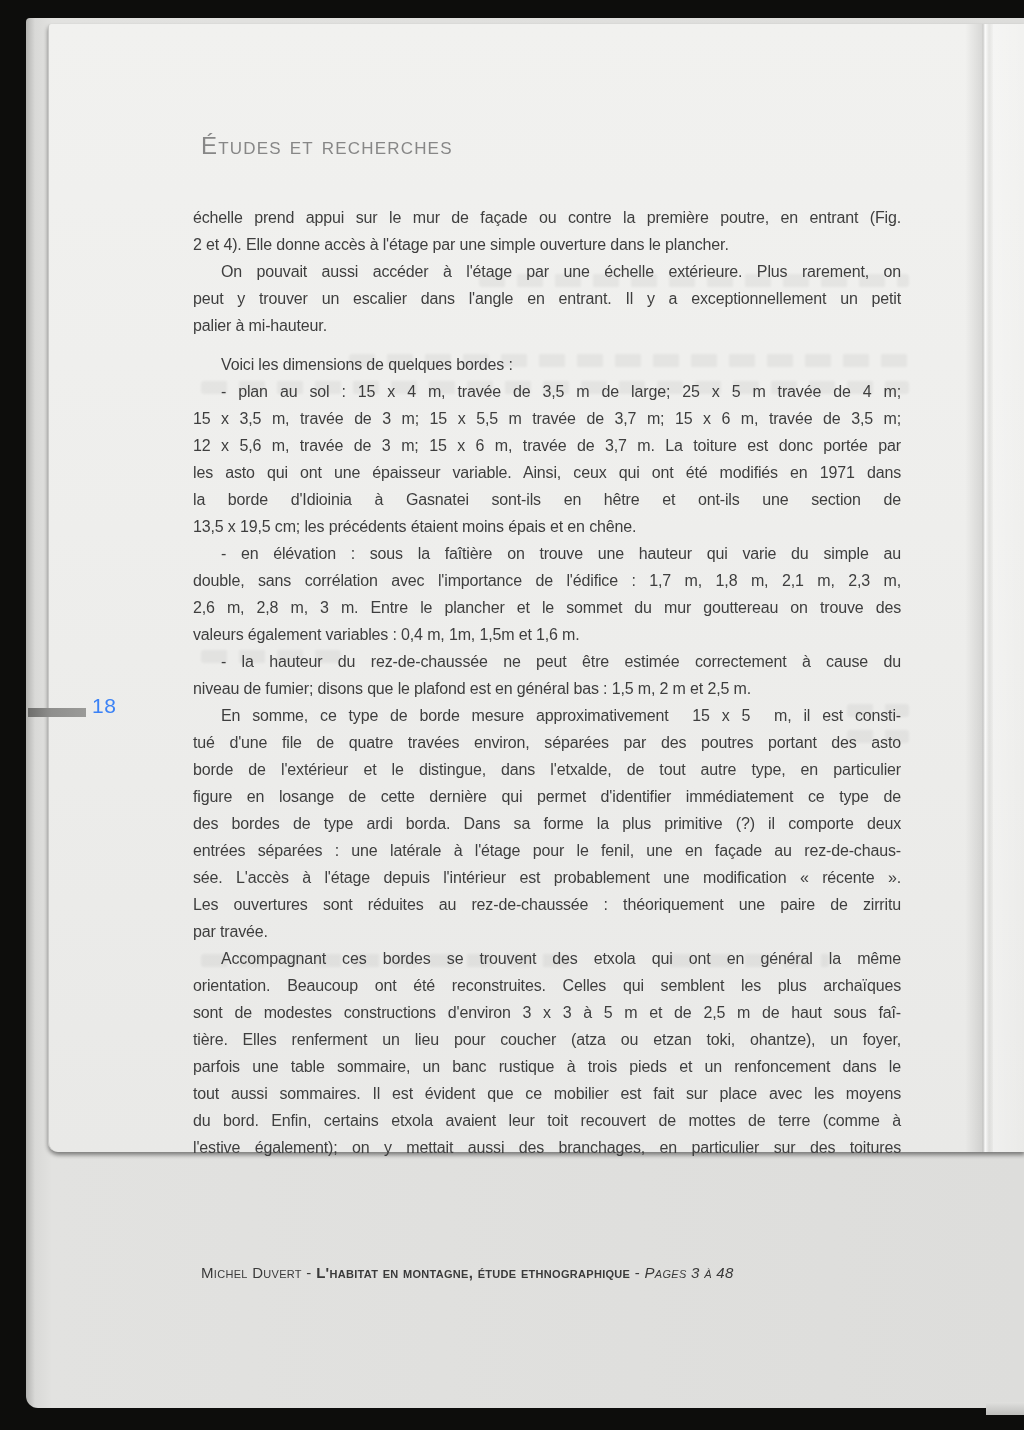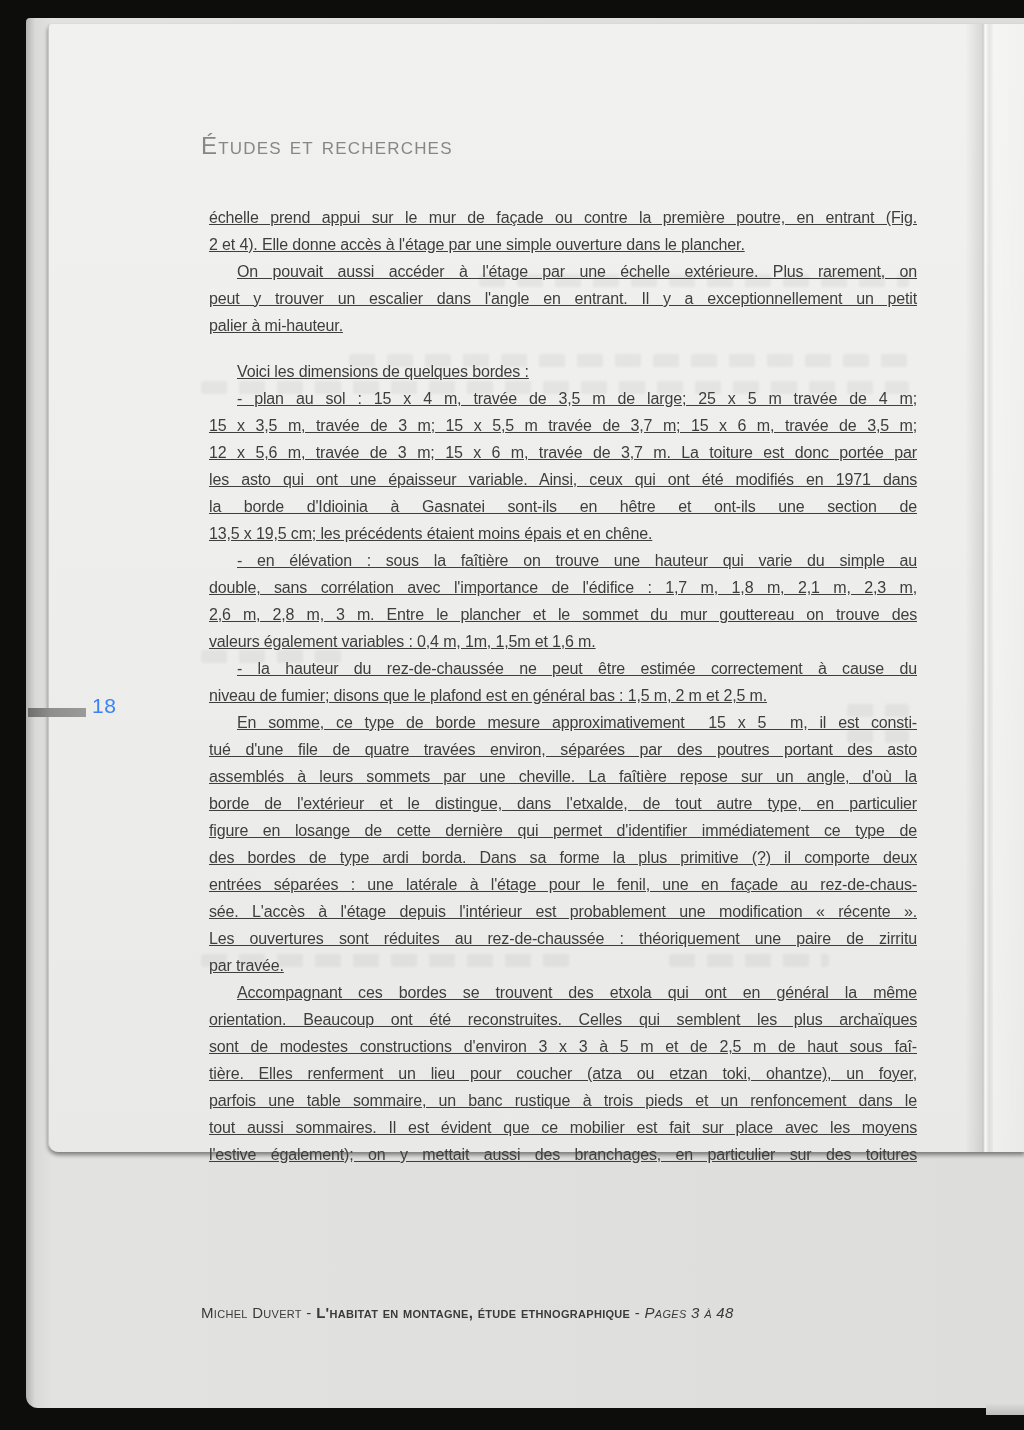--- a/index.html
+++ b/index.html
@@ -47,32 +47,32 @@
   .g6{left:798px;top:706px;width:62px;}
   .g7{left:152px;top:930px;width:380px;}
   .g8{left:620px;top:930px;width:160px;}
   
   .running-header{
     position:absolute;left:152px;top:108px;
     font-size:24px;font-variant:small-caps;letter-spacing:1.2px;
     color:#878787;
   }
   .textblock{
-    position:absolute;left:160px;top:180px;width:708px;
-    color:#3e3e3e;font-size:16px;letter-spacing:-.15px;text-decoration:underline;
+    position:absolute;left:144px;top:180px;width:708px;
+    color:#3e3e3e;font-size:16px;letter-spacing:-.15px;
   }
   .ln{
     height:27px;line-height:27px;white-space:nowrap;
     text-align:justify;text-align-last:justify;text-justify:inter-word;
   }
   .end{text-align-last:left;}
   .ind{text-indent:28px;}
-  .gap{margin-top:19px;}
+  .gap{margin-top:12px;}
   .footer{
-    position:absolute;left:152px;top:1280px;width:708px;
+    position:absolute;left:152px;top:1240px;width:708px;
     font-size:15px;font-variant:small-caps;color:#3a3a3a;letter-spacing:.3px;
   }
   .footer .title{font-weight:bold;}
   .footer .pages{font-style:italic;}
   
   .pagenum-bar{
     position:absolute;left:28px;top:708px;width:58px;height:9px;
     background:linear-gradient(90deg,#6e6e6c 0,#8f8f8d 40%,#9a9a98 100%);
   }
   .pagenum{
@@ -121,35 +121,35 @@
     <div class="ln ind">- en élévation : sous la faîtière on trouve une hauteur qui varie du simple au</div>
     <div class="ln">double, sans corrélation avec l'importance de l'édifice : 1,7 m, 1,8 m, 2,1 m, 2,3 m,</div>
     <div class="ln">2,6 m, 2,8 m, 3 m. Entre le plancher et le sommet du mur gouttereau on trouve des</div>
     <div class="ln end">valeurs également variables : 0,4 m, 1m, 1,5m et 1,6 m.</div>
 
     <div class="ln ind">- la hauteur du rez-de-chaussée ne peut être estimée correctement à cause du</div>
     <div class="ln end">niveau de fumier; disons que le plafond est en général bas : 1,5 m, 2 m et 2,5 m.</div>
 
     <div class="ln ind">En somme, ce type de borde mesure approximativement&nbsp; 15 x 5&nbsp; m, il est consti-</div>
     <div class="ln">tué d'une file de quatre travées environ, séparées par des poutres portant des asto</div>
-    <div class="ln">assemblés à leurs sommets par une cheville. La faîtière repose sur un angle, d'où la</div>
     <div class="ln">borde de l'extérieur et le distingue, dans l'etxalde, de tout autre type, en particulier</div>
     <div class="ln">figure en losange de cette dernière qui permet d'identifier immédiatement ce type de</div>
     <div class="ln">des bordes de type ardi borda. Dans sa forme la plus primitive (?) il comporte deux</div>
     <div class="ln">entrées séparées : une latérale à l'étage pour le fenil, une en façade au rez-de-chaus-</div>
     <div class="ln">sée. L'accès à l'étage depuis l'intérieur est probablement une modification « récente ».</div>
     <div class="ln">Les ouvertures sont réduites au rez-de-chaussée : théoriquement une paire de zirritu</div>
     <div class="ln end">par travée.</div>
 
     <div class="ln ind">Accompagnant ces bordes se trouvent des etxola qui ont en général la même</div>
     <div class="ln">orientation. Beaucoup ont été reconstruites. Celles qui semblent les plus archaïques</div>
     <div class="ln">sont de modestes constructions d'environ 3 x 3 à 5 m et de 2,5 m de haut sous faî-</div>
     <div class="ln">tière. Elles renferment un lieu pour coucher (atza ou etzan toki, ohantze), un foyer,</div>
     <div class="ln">parfois une table sommaire, un banc rustique à trois pieds et un renfoncement dans le</div>
     <div class="ln">tout aussi sommaires. Il est évident que ce mobilier est fait sur place avec les moyens</div>
+    <div class="ln">du bord. Enfin, certains etxola avaient leur toit recouvert de mottes de terre (comme à</div>
     <div class="ln">l'estive également); on y mettait aussi des branchages, en particulier sur des toitures</div>
   </div>
 
   <div class="footer">
     <span class="author">Michel Duvert</span>
     <span>-</span>
     <span class="title">L'habitat en montagne, étude ethnographique</span>
     <span>-</span>
     <span class="pages">Pages 3 à 48</span>
   </div>

